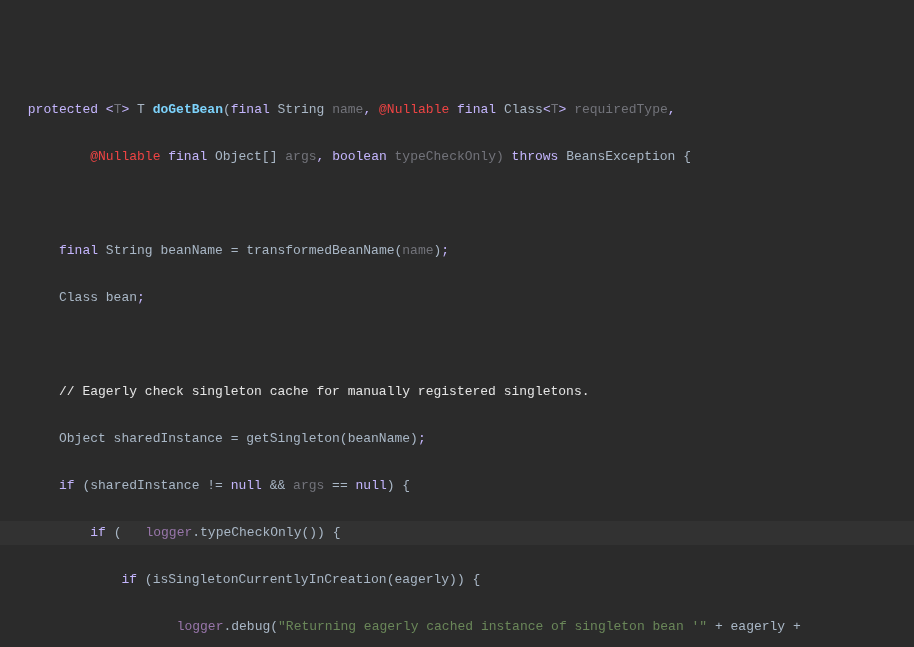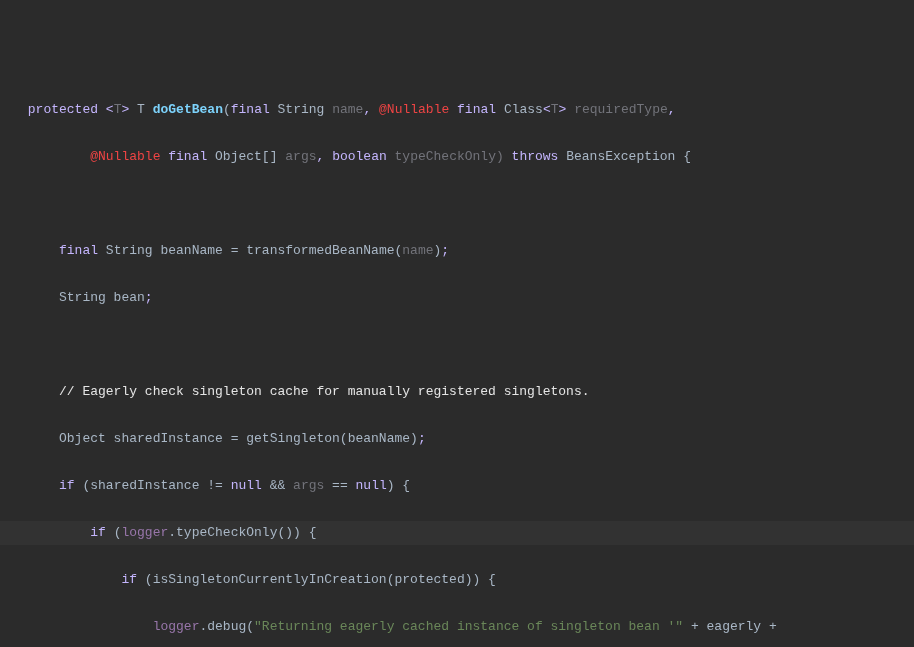--- a/index.html
+++ b/index.html
@@ -15,39 +15,39 @@
     width: 914px;
     height: 647px;
   }
   .line { padding: 0 20px; }
   .line.hl { background: #323232; }
   .kw { color: #c4b5fd; }
   .param { color: #72737a; }
   .method { color: #7dd3fc; font-weight: bold; }
   .anno { color: #ef4444; }
   .str { color: #6a8759; }
-  .field { color: #9876aa; }
+  .field { color: #9876aa; margin-left: 24px; }
   .comment { color: #e5e5e5; }
 </style>
 </head>
 <body>
 
 
 
 <div class="line"> <span class="kw">protected</span> <span class="kw">&lt;</span><span class="param">T</span><span class="kw">&gt;</span> <span>T</span> <span class="method">doGetBean</span><span>(</span><span class="kw">final</span><span> String </span><span class="param">name</span><span class="kw">,</span><span> </span><span class="anno">@Nullable</span> <span class="kw">final</span><span> Class</span><span class="kw">&lt;</span><span class="param">T</span><span class="kw">&gt;</span><span class="param"> requiredType</span><span class="kw">,</span></div>
 <div class="line">         <span class="anno">@Nullable</span> <span class="kw">final</span><span> Object[] </span><span class="param">args</span><span class="kw">,</span><span> </span><span class="kw">boolean</span><span class="param"> typeCheckOnly)</span><span> </span><span class="kw">throws</span><span> BeansException {</span></div>
 <div class="line"> </div>
 <div class="line">     <span class="kw">final</span><span> String beanName = transformedBeanName(</span><span class="param">name</span><span>)</span><span class="kw">;</span></div>
-<div class="line">     <span>String bean</span><span class="kw">;</span></div>
+<div class="line">     <span>Class bean</span><span class="kw">;</span></div>
 <div class="line"> </div>
 <div class="line">     <span class="comment">// Eagerly check singleton cache for manually registered singletons.</span></div>
 <div class="line">     <span>Object sharedInstance = getSingleton(beanName)</span><span class="kw">;</span></div>
 <div class="line">     <span class="kw">if</span><span> (sharedInstance != </span><span class="kw">null</span><span> &amp;&amp; </span><span class="param">args</span><span> == </span><span class="kw">null</span><span>) {</span></div>
 <div class="line hl">         <span class="kw">if</span><span> (</span><span class="field">logger</span><span>.typeCheckOnly()) {</span></div>
-<div class="line">             <span class="kw">if</span><span> (isSingletonCurrentlyInCreation(protected)) {</span></div>
+<div class="line">             <span class="kw">if</span><span> (isSingletonCurrentlyInCreation(eagerly)) {</span></div>
 <div class="line">                 <span class="field">logger</span><span>.debug(</span><span class="str">"Returning eagerly cached instance of singleton bean '"</span><span> + eagerly +</span></div>
 
 
 
 
 
 
 
 
 

